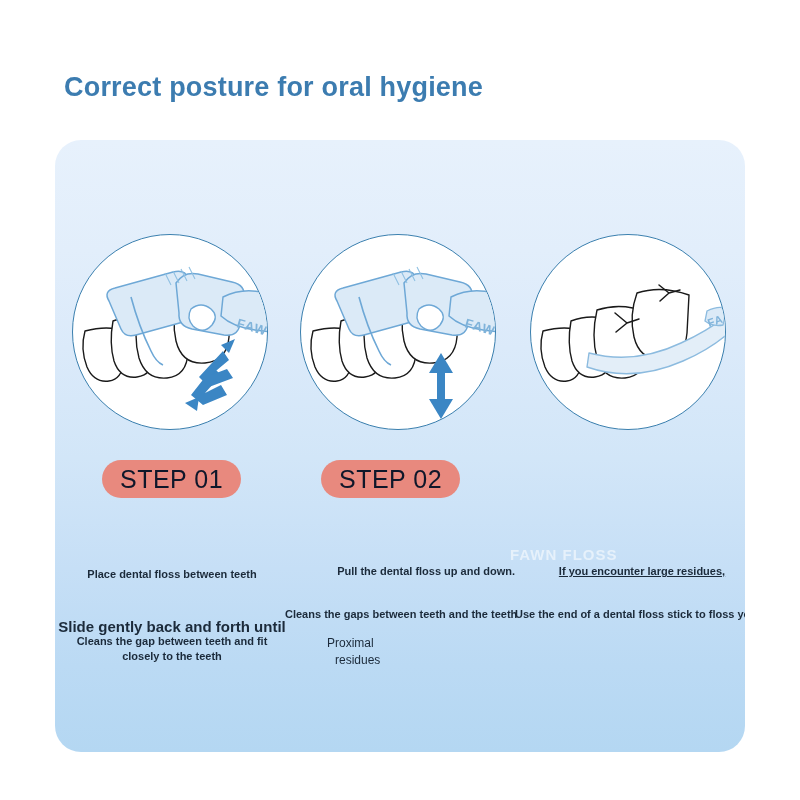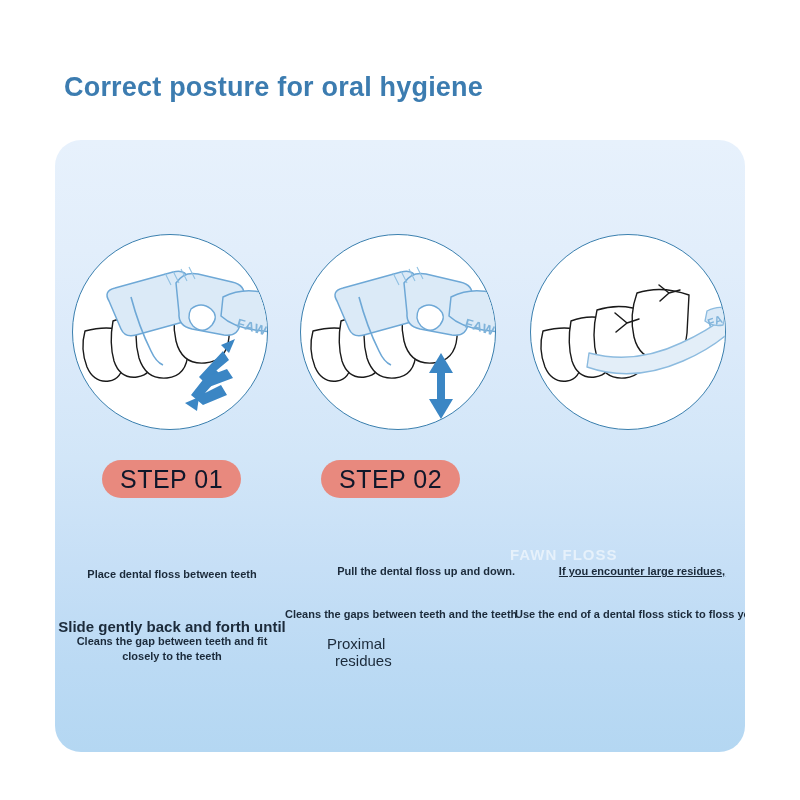--- a/index.html
+++ b/index.html
@@ -130,21 +130,21 @@
   .t-head-lg {
     font-size: 15px;
     font-weight: bold;
   }
   .t-sub {
     font-size: 11px;
     font-weight: bold;
     line-height: 15px;
   }
   .t-plain {
-    font-size: 15px;
+    font-size: 12px;
     font-weight: normal;
     line-height: 17px;
     text-align: left;
   }
 
   
   #s1-line1 { left: 0; top: 428px; width: 230px; }
   #s1-line2 { left: 0; top: 466px; width: 230px; margin-top: 12px; }
   #s1-line3 { left: 18px; top: 494px; width: 194px; }
 

